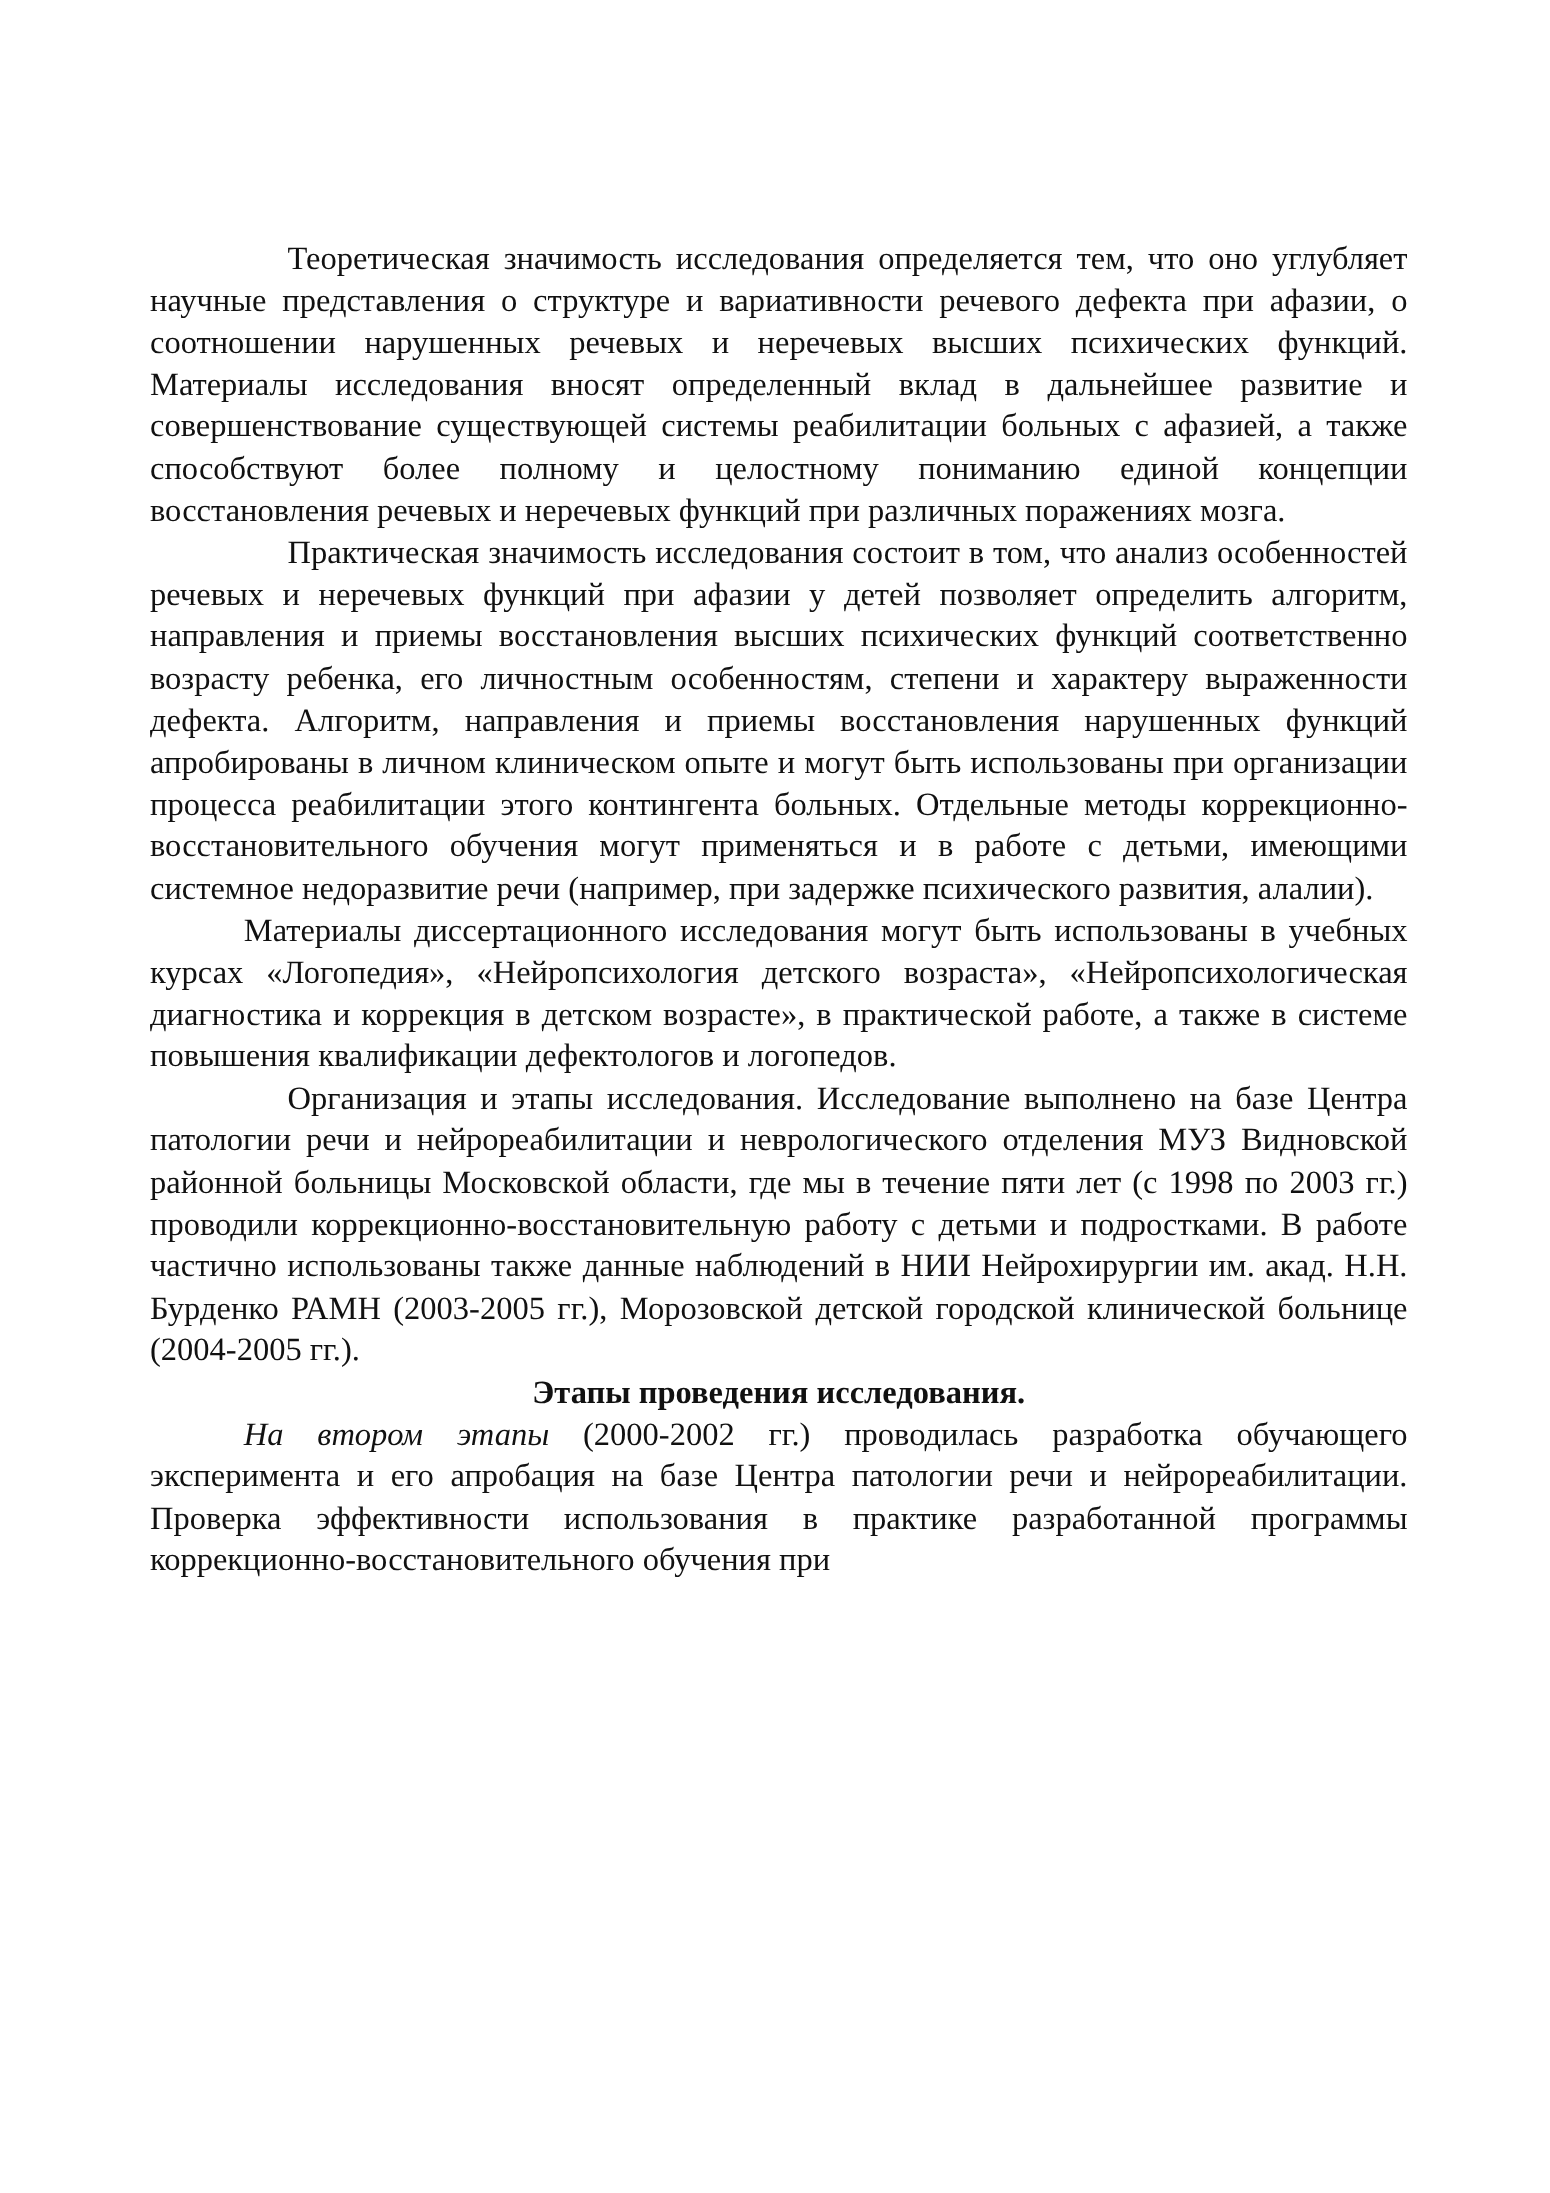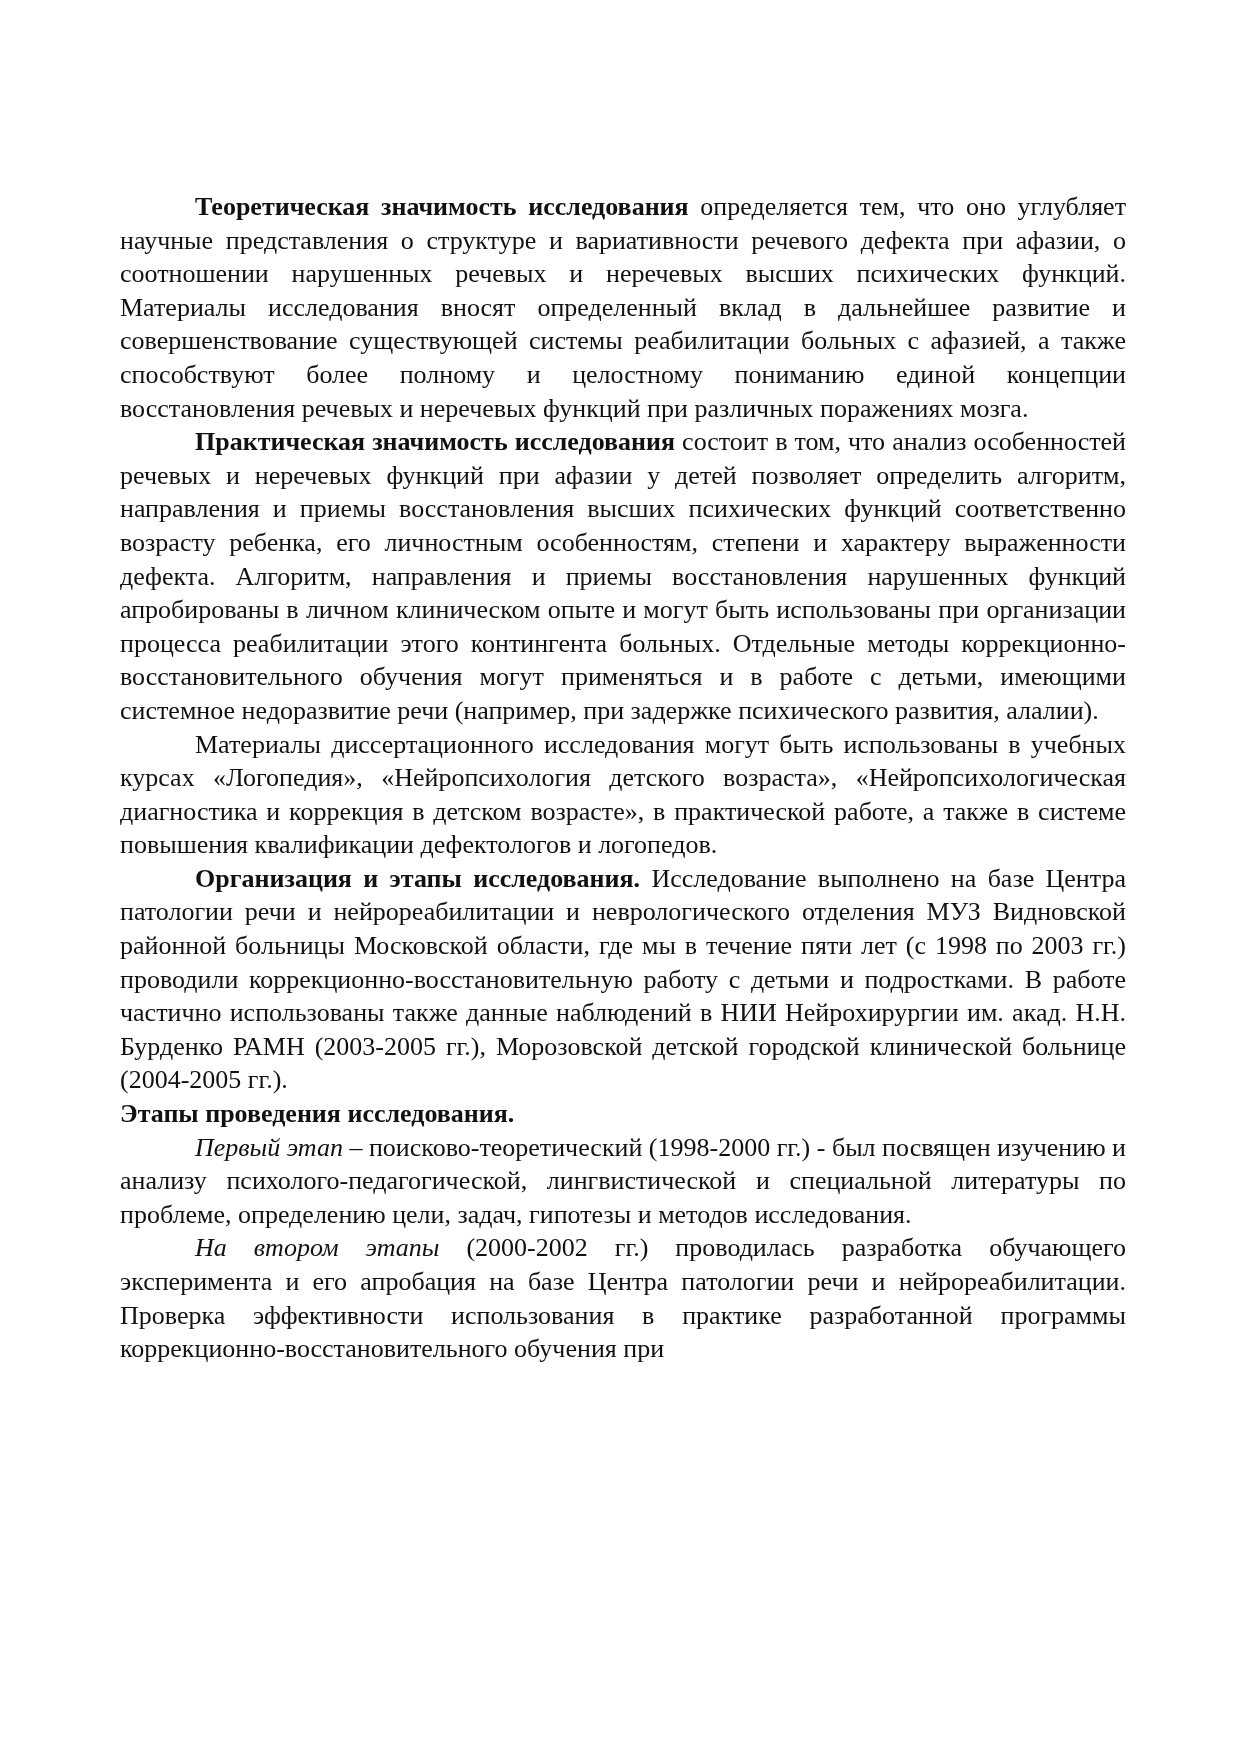--- a/index.html
+++ b/index.html
@@ -4,35 +4,34 @@
 <style>
   html, body { margin: 0; padding: 0; background: #ffffff; }
   body { width: 1240px; height: 1754px; position: relative; overflow: hidden; }
   .page {
     position: absolute; left: 120px; top: 158px; width: 1006px;
     font-family: "Liberation Serif", serif; font-size: 26px; line-height: 33.6px;
     color: #111; text-align: justify;
   }
   p { margin: 0; text-indent: 75px; }
   p.gap { margin-top: 32px; }
-  .b { font-weight: bold; }
+  .b { font-weight: normal; margin-left: 35px; }
   .i { font-style: italic; }
-  h3 { margin: 0; text-align: left; font-size: 26px; font-weight: bold; line-height: 33.6px; }
+  h3 { margin: 0; text-align: center; font-size: 26px; font-weight: bold; line-height: 33.6px; }
 </style>
 </head>
 <body>
 
 <div class="page">
 
   <p class="gap"><span class="b">Теоретическая значимость исследования</span><span> определяется тем, что оно углубляет научные  представления о структуре и вариативности речевого дефекта при афазии, о соотношении нарушенных речевых и неречевых высших психических функций. Материалы исследования вносят определенный вклад в дальнейшее развитие и совершенствование существующей системы реабилитации больных с афазией, а также способствуют более полному и целостному пониманию единой концепции восстановления речевых и неречевых функций при различных поражениях мозга.</span></p>
 
   <p><span class="b">Практическая значимость исследования</span><span> состоит в том, что анализ особенностей речевых и неречевых функций при афазии у детей позволяет определить алгоритм, направления и приемы восстановления высших психических функций соответственно возрасту ребенка, его личностным особенностям, степени и характеру выраженности дефекта. Алгоритм, направления и приемы восстановления нарушенных функций апробированы в личном клиническом опыте и могут быть использованы при организации процесса реабилитации этого контингента больных. Отдельные методы коррекционно-восстановительного обучения могут применяться и в работе с детьми, имеющими системное недоразвитие речи (например, при задержке психического развития, алалии).</span></p>
 
   <p>Материалы диссертационного исследования могут быть использованы в учебных курсах «Логопедия», «Нейропсихология детского возраста», «Нейропсихологическая диагностика и коррекция в детском возрасте», в практической работе, а также в системе повышения квалификации дефектологов и логопедов.</p>
 
   <p><span class="b">Организация и этапы исследования.</span><span> Исследование выполнено на базе Центра патологии речи и нейрореабилитации и неврологического отделения МУЗ Видновской районной больницы Московской области, где мы в течение пяти лет (с 1998 по 2003 гг.) проводили коррекционно-восстановительную работу с детьми и подростками. В работе частично использованы также данные наблюдений в НИИ Нейрохирургии им. акад. Н.Н. Бурденко РАМН (2003-2005 гг.), Морозовской детской городской клинической больнице (2004-2005 гг.).</span></p>
 
   <h3>Этапы проведения исследования.</h3>
 
-  <p><span class="i">Первый этап</span><span> – поисково-теоретический (1998-2000 гг.) - был посвящен изучению и анализу психолого-педагогической, лингвистической и специальной литературы по проблеме, определению цели, задач, гипотезы и методов исследования.</span></p>
 
   <p><span class="i">На втором этапы</span><span> (2000-2002 гг.) проводилась разработка обучающего эксперимента и его апробация на базе Центра патологии речи и нейрореабилитации. Проверка эффективности использования в практике разработанной программы коррекционно-восстановительного обучения при</span></p>
 </div>
 
 </body></html>

